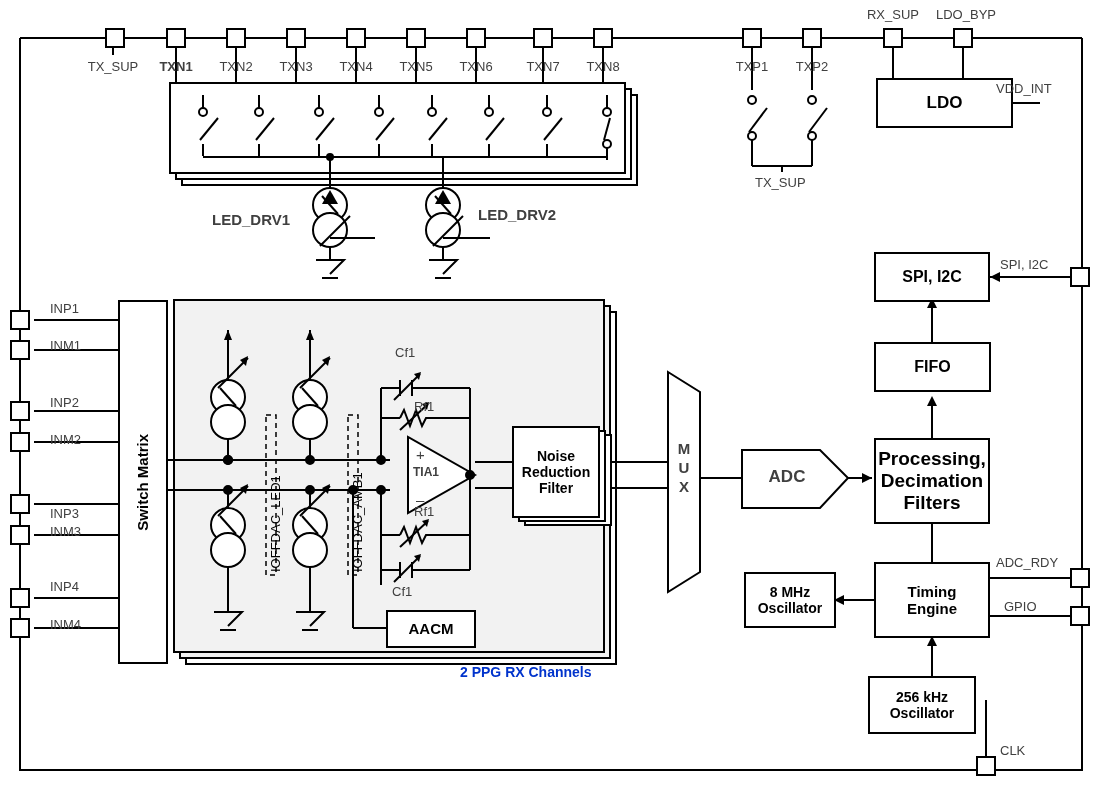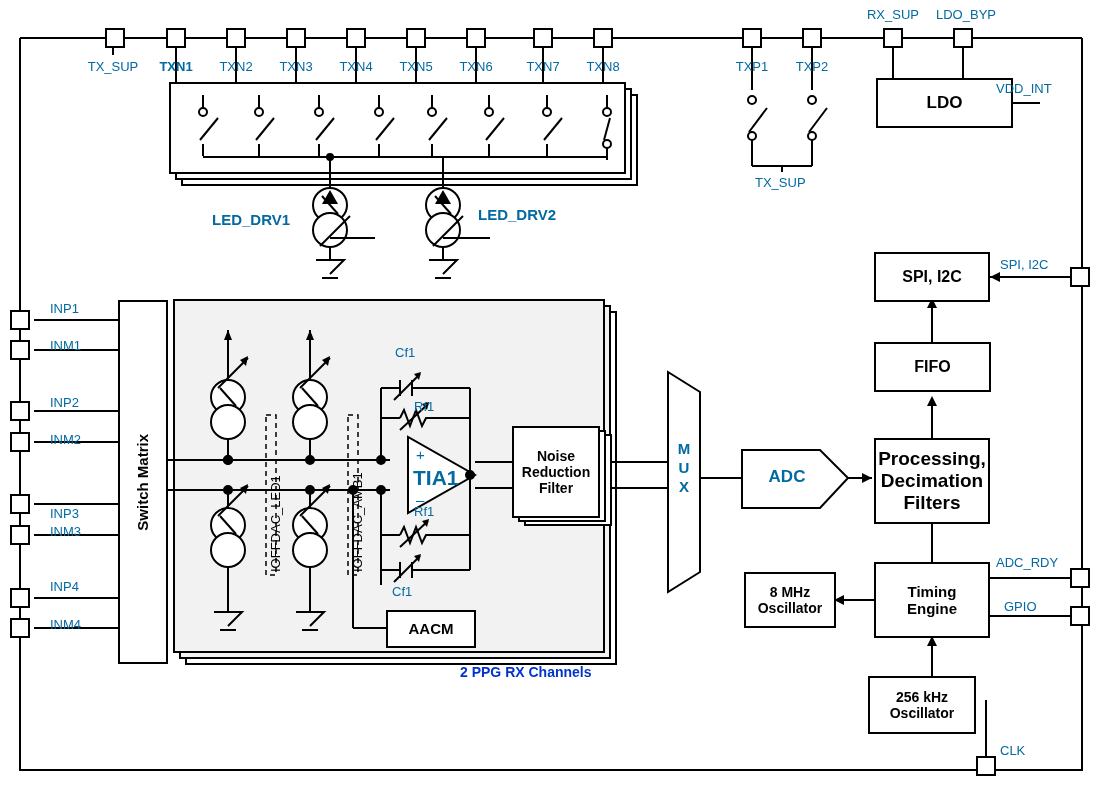--- a/index.html
+++ b/index.html
@@ -11,21 +11,21 @@
     position: relative;
     width: 1100px;
     height: 786px;
     background: #ffffff;
     font-family: "Liberation Sans", sans-serif;
     overflow: hidden;
   }
   .lbl {
     position: absolute;
     font-size: 13px;
-    color: #0369a1;
+    color: #404040;
     white-space: nowrap;
     line-height: 1.1;
   }
   .lbl.b { font-weight: bold; }
   .lbl.c { text-align: center; }
   .blk {
     position: absolute;
     border: 2px solid #000;
     background: #fff;
     font-weight: bold;
@@ -395,21 +395,21 @@
   <div class="vtext" style="left:268px; top:572px; transform: rotate(-90deg);">IOFFDAC_LED1</div>
   <div class="vtext" style="left:350px; top:572px; transform: rotate(-90deg);">IOFFDAC_AMB1</div>
 
   <div class="lbl" style="left:395px; top:346px;">Cf1</div>
   <div class="lbl" style="left:414px; top:400px;">Rf1</div>
   <div class="lbl" style="left:414px; top:505px;">Rf1</div>
   <div class="lbl" style="left:392px; top:585px;">Cf1</div>
 
   <div class="lbl" style="left:416px; top:447px; font-size:15px;">+</div>
   <div class="lbl" style="left:416px; top:492px; font-size:15px;">–</div>
-  <div class="lbl b" style="left:413px; top:466px; font-size:21px;text-align:right;">TIA1</div>
+  <div class="lbl b" style="left:413px; top:466px; font-size:12px;text-align:right;">TIA1</div>
 
   <div class="blk" style="left:524px; top:434px; width:88px; height:92px; background:#fff;"></div>
   <div class="blk" style="left:518px; top:430px; width:88px; height:92px; background:#fff;"></div>
   <div class="blk" style="left:512px; top:426px; width:88px; height:92px; font-size:14px;">
     <span style="white-space:pre-line;">Noise
 Reduction
 Filter</span>
   </div>
 
   <div class="blk" style="left:386px; top:610px; width:90px; height:38px; font-size:15px;">AACM</div>

